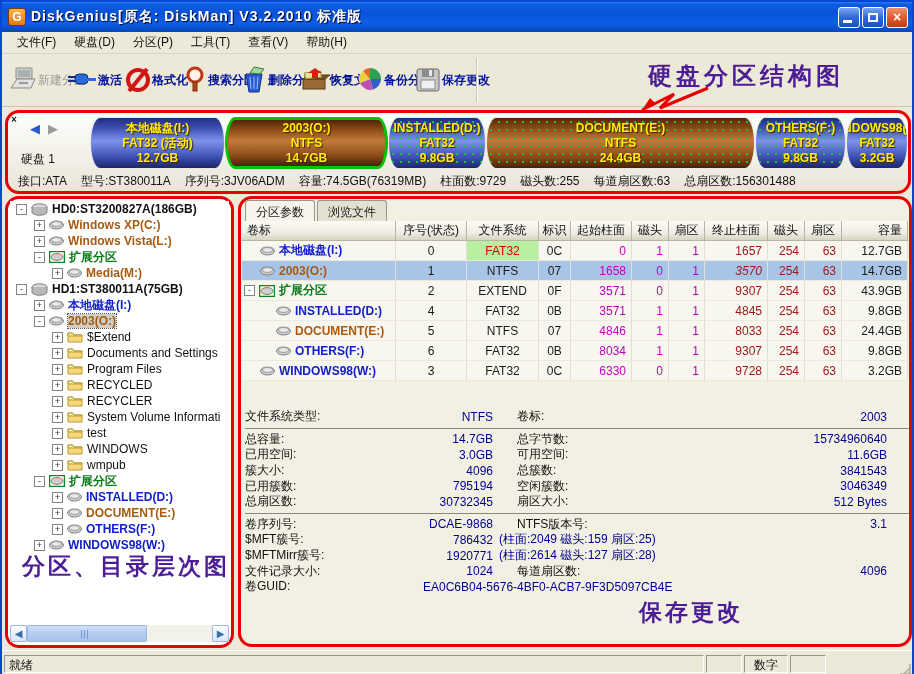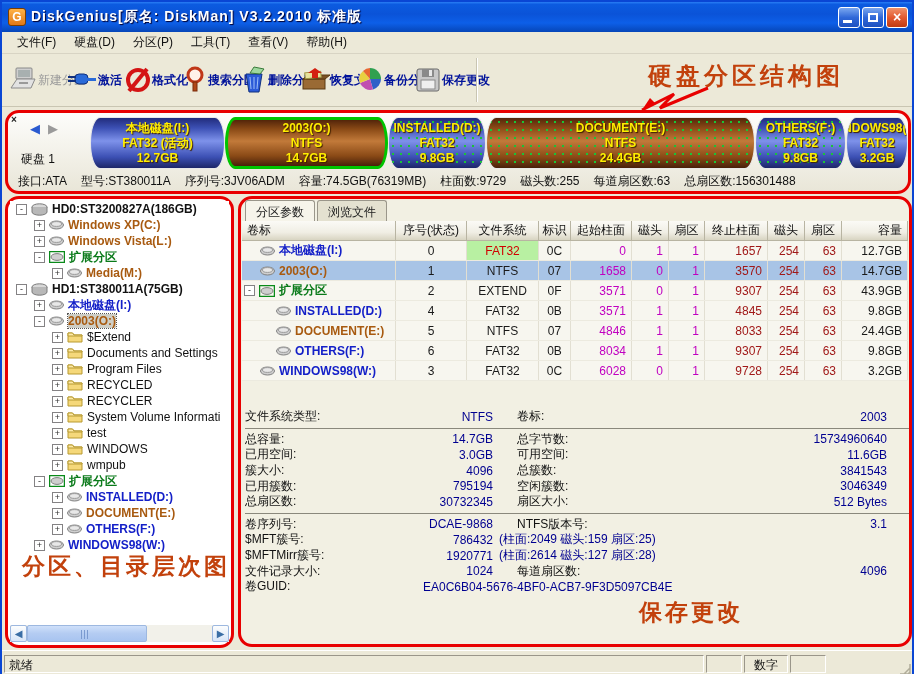--- a/index.html
+++ b/index.html
@@ -28,21 +28,21 @@
 
   
   .toolbar { position:absolute; left:0; top:52px; width:910px; height:53px; background:#ece9d8; border-bottom:1px solid #c9c5b2; display:flex; align-items:flex-start; padding:2px 0 0 6px; }
   .tbtn { width:58px; height:48px; display:flex; flex-direction:row; align-items:center; justify-content:flex-start; margin-right:0; }
   .tbtn .ticon { height:30px; display:flex; align-items:center; }
   .tbtn .tlabel { font-size:12px; color:#00129a; font-weight:bold; white-space:nowrap; }
   .tbtn.disabled .tlabel { color:#9a9a9a; font-weight:normal; }
   .tb-sep { width:2px; height:44px; margin:2px 2px 0 4px; border-left:1px solid #c9c5b2; border-right:1px solid #fff; }
 
   
-  .annot { color:#c2410c; font-weight:bold; font-family:"Liberation Serif","DejaVu Serif",serif; white-space:nowrap; }
+  .annot { color:#4c1d95; font-weight:bold; font-family:"Liberation Serif","DejaVu Serif",serif; white-space:nowrap; }
   .annot1 { position:absolute; left:646px; top:58px; font-size:24px; letter-spacing:4px; }
   .annot2 { position:absolute; left:14px; top:352px; font-size:23px; letter-spacing:3px; }
   .annot3 { position:absolute; left:398px; top:398px; font-size:23px; letter-spacing:3px; }
   .annot-arrow { position:absolute; left:620px; top:84px; }
 
   .redframe { position:absolute; border:3px solid #e80000; border-radius:14px; }
 
   
   .disk-panel { position:absolute; left:3px; top:108px; width:906px; height:84px; background:linear-gradient(180deg,#fdfdfb,#e9e6d8); }
   .panel-x { position:absolute; font-size:10px; font-weight:bold; color:#222; line-height:10px; }
@@ -564,21 +564,21 @@
                 </svg>
               </span>
               <span class="rowlabel t-brown">2003(O:)</span>
             </div>
             <div class="pcell c-center v-blk" style="width: 71px;">1</div>
             <div class="pcell c-center v-blk" style="width: 72px;">NTFS</div>
             <div class="pcell c-center v-blk" style="width: 32px;">07</div>
             <div class="pcell c-right v-mag" style="width: 61px;">1658</div>
             <div class="pcell c-right v-mag" style="width: 37px;">0</div>
             <div class="pcell c-right v-mag" style="width: 36px;">1</div>
-            <div class="pcell c-right v-red" style="width: 63px;">3570</div>
+            <div class="pcell c-right v-red" style="width: 63px; font-style: italic;">3570</div>
             <div class="pcell c-right v-red" style="width: 37px;">254</div>
             <div class="pcell c-right v-red" style="width: 37px;">63</div>
             <div class="pcell c-right v-blk" style="width: 66px;">14.7GB</div>
           </div>
           <div class="prow">
             <div class="pcell" style="width: 154px; padding-left: 2px;">
               <span class="expbox">-</span>
               <span class="ticon-sp">
                 <svg width="16" height="12" viewBox="0 0 16 12">
                   <rect x="0.5" y="0.5" width="15" height="11" fill="none" stroke="#0a8a1a" stroke-width="1.5"></rect>
@@ -667,21 +667,21 @@
                 <svg width="15" height="10" viewBox="0 0 15 10">
                   <ellipse cx="7.5" cy="5" rx="7" ry="4" fill="#cfcfcf" stroke="#808080"></ellipse>
                   <ellipse cx="7.5" cy="4" rx="5" ry="2.4" fill="#e8e8e8" stroke="#9a9a9a"></ellipse>
                 </svg>
               </span>
               <span class="rowlabel t-blue">WINDOWS98(W:)</span>
             </div>
             <div class="pcell c-center v-blk" style="width: 71px;">3</div>
             <div class="pcell c-center v-blk" style="width: 72px;">FAT32</div>
             <div class="pcell c-center v-blk" style="width: 32px;">0C</div>
-            <div class="pcell c-right v-mag" style="width: 61px;">6028</div>
+            <div class="pcell c-right v-mag" style="width: 61px;">6330</div>
             <div class="pcell c-right v-mag" style="width: 37px;">0</div>
             <div class="pcell c-right v-mag" style="width: 36px;">1</div>
             <div class="pcell c-right v-red" style="width: 63px;">9728</div>
             <div class="pcell c-right v-red" style="width: 37px;">254</div>
             <div class="pcell c-right v-red" style="width: 37px;">63</div>
             <div class="pcell c-right v-blk" style="width: 66px;">3.2GB</div>
           </div>
         </div>
     </div>
     <div class="details">

